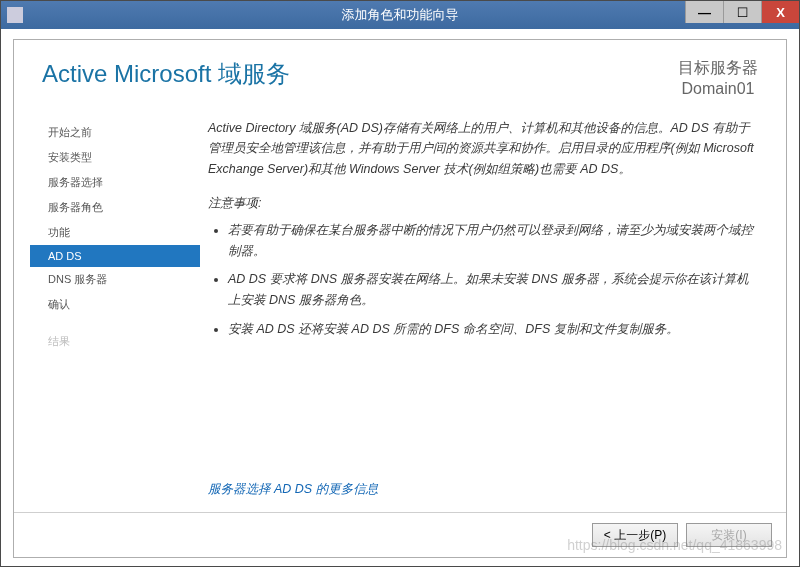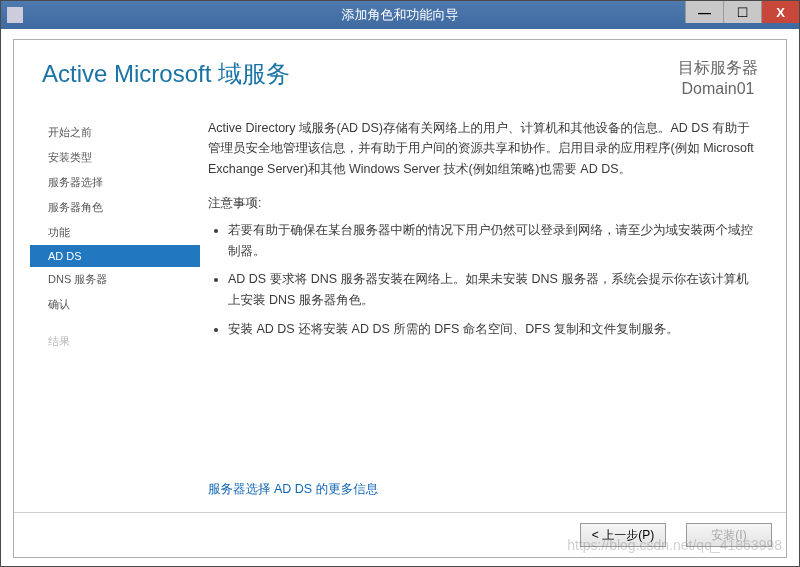--- a/index.html
+++ b/index.html
@@ -114,20 +114,21 @@
       margin-top: 12px;
     }
     .main-pane {
       flex: 1;
       padding: 4px 14px 0 8px;
       font-size: 12.5px;
       color: #3a3a3a;
       line-height: 1.65;
       display: flex;
       flex-direction: column;
+      font-style: italic;
     }
     .description { margin-bottom: 14px; }
     .notes-label { margin-bottom: 6px; }
     .bullets {
       list-style: disc;
       padding-left: 20px;
     }
     .bullets li { margin-bottom: 8px; }
     .learn-more {
       margin-top: auto;
@@ -136,21 +137,21 @@
     .learn-more a {
       color: #1367b5;
       text-decoration: none;
       cursor: pointer;
     }
     .footer-bar {
       border-top: 1px solid #cfcfcf;
       padding: 10px 14px 10px 14px;
       display: flex;
       justify-content: flex-end;
-      gap: 20px;
+      gap: 8px;
     }
     .btn {
       min-width: 86px;
       height: 24px;
       border: 1px solid #9a9a9a;
       background: linear-gradient(#f5f5f5,#e4e4e4);
       font-size: 12px;
       cursor: pointer;
       padding: 0 8px;
     }

